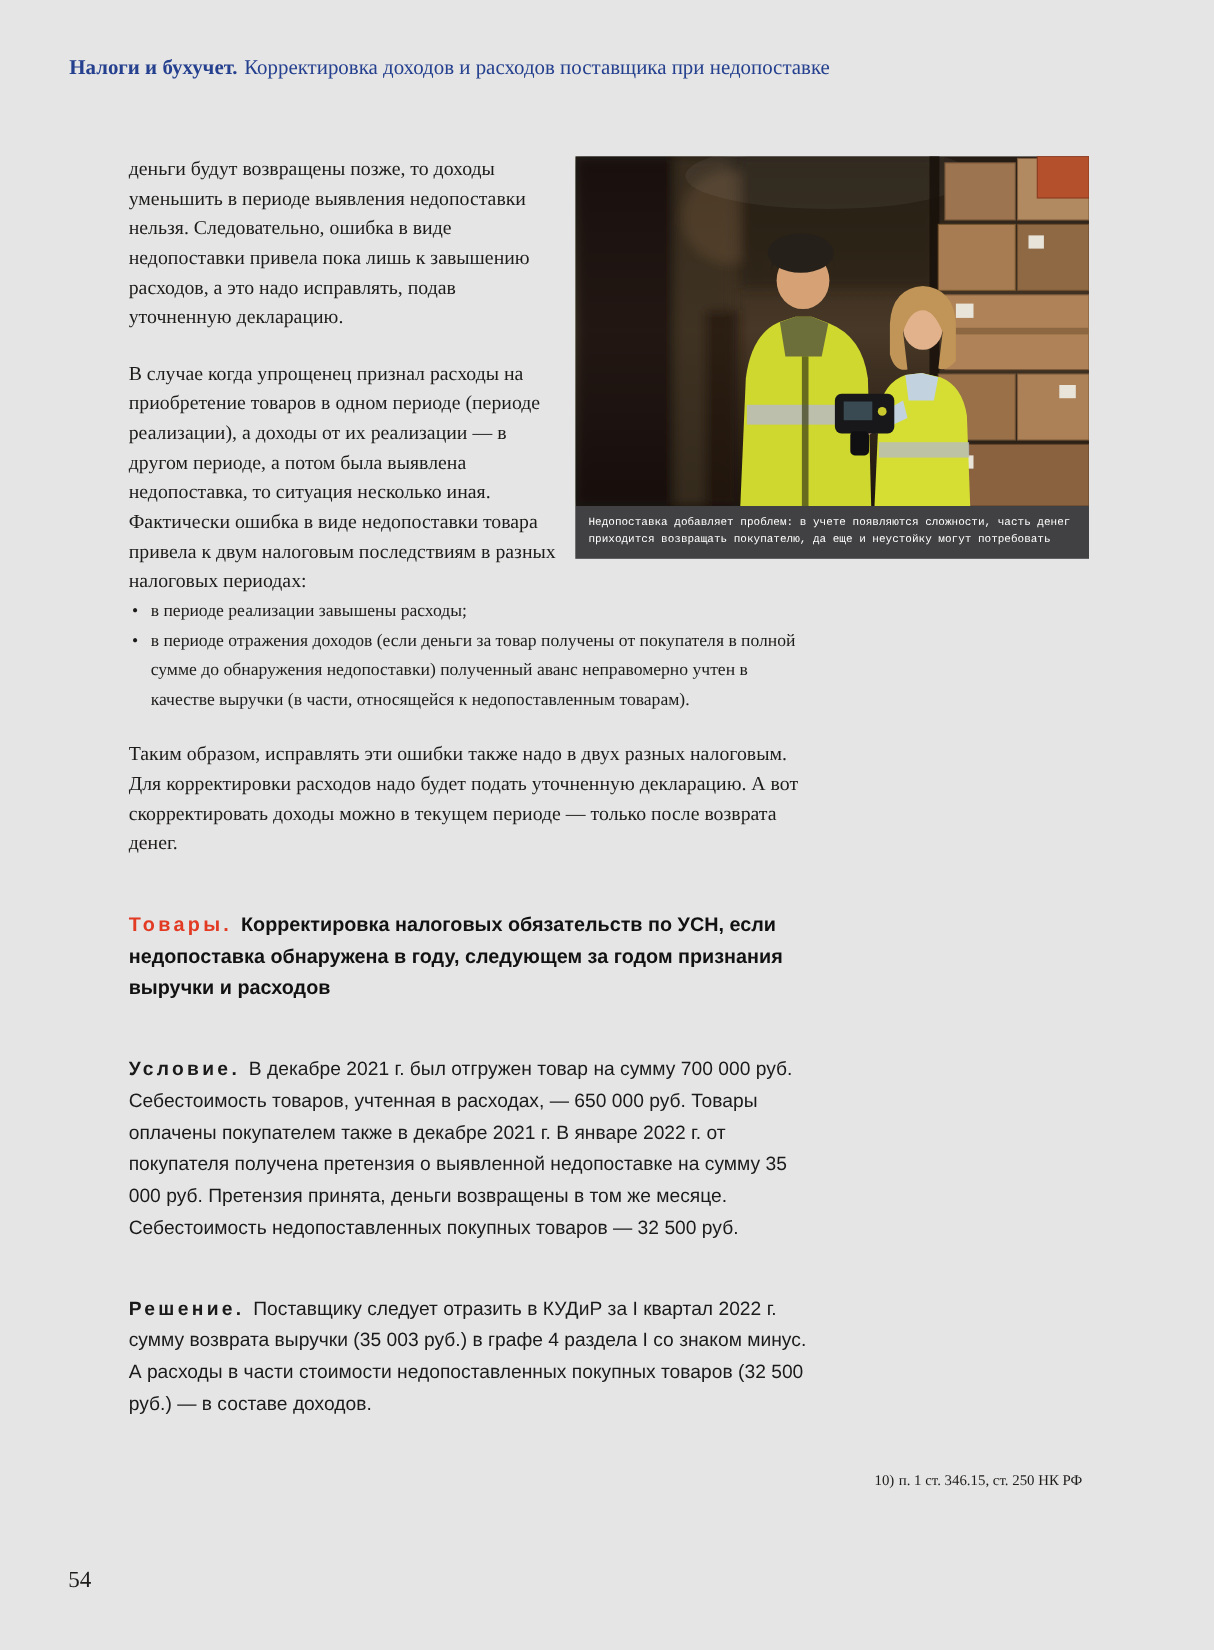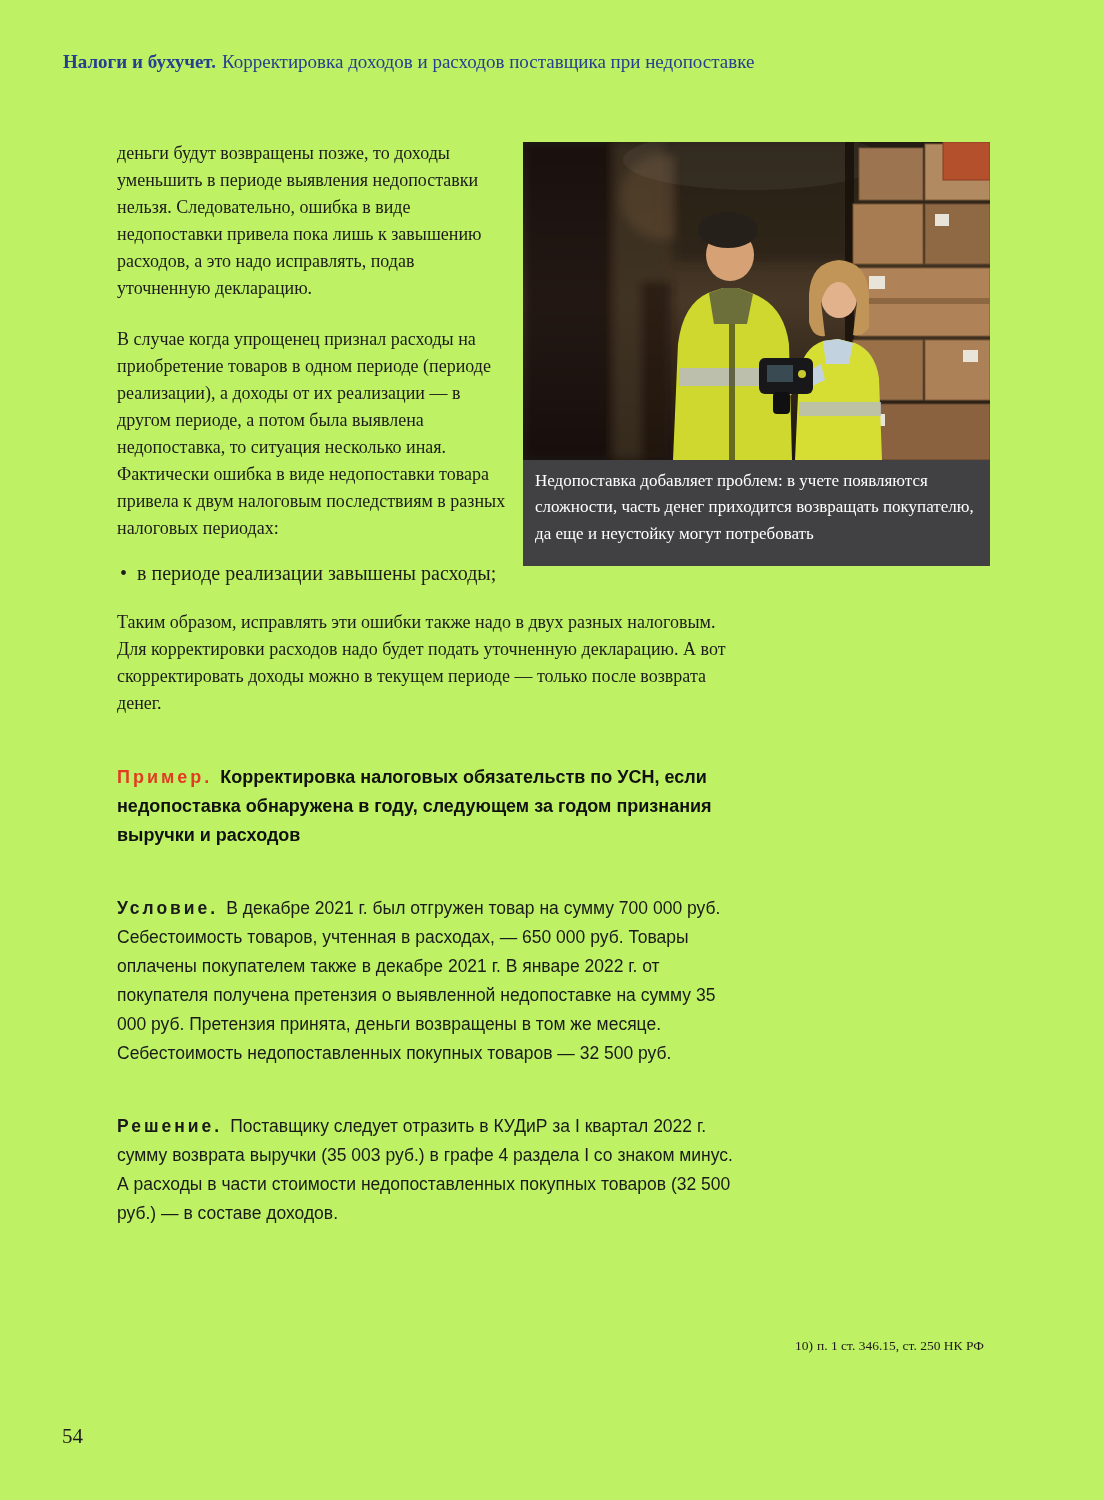--- a/index.html
+++ b/index.html
@@ -1,44 +1,44 @@
 <!DOCTYPE html>
 <html><head>
 <meta charset="utf-8">
 <style>
   * { margin:0; padding:0; box-sizing:border-box; }
   html,body { background:#ffffff; }
   .page {
-    position:relative; width:1104px; height:1500px; background:#bef264;
+    position:relative; width:1104px; height:1500px; background:#e5e5e5;
     font-family:"Liberation Serif", serif; color:#1d1c1a; overflow:hidden;
   }
   
   .header {
     position:absolute; top:50px; left:63px; right:50px;
     font-size:19px; line-height:24px; color:#25408f;
   }
   .header .rubric { font-weight:bold; margin-right:6px; }
   
   .content { position:absolute; top:140px; left:117px; width:873px; }
   figure.photo { float:right; width:467px; margin:2px 0 20px 16px; }
   .photo-img { display:block; width:467px; height:318px; }
   figcaption {
     background:#414042; color:#ffffff;
-    font-family:Liberation Serif, serif;
-    font-size:17px; line-height:1.55; padding:8px 12px 19px;
+    font-family:Liberation Mono, monospace;
+    font-size:10px; line-height:1.55; padding:8px 12px 9px;
   }
   p.body {
     font-size:18px; line-height:27px; max-width:622px;
     margin:0 0 24px 0; color:#1d1c1a;
   }
   p.body sup { font-size:11px; line-height:0; vertical-align:super; }
   ul.bullets { list-style:none; max-width:622px; margin:0 0 22px 0; }
   ul.bullets li {
     position:relative; padding-left:20px;
-    font-size:20px; line-height:27px; color:#1d1c1a;margin-top:18px;
+    font-size:16px; line-height:27px; color:#1d1c1a;
   }
   ul.bullets li::before {
     content:"\2022"; position:absolute; left:3px; top:0;
   }
   
   .example { font-family:"Liberation Sans", sans-serif; max-width:622px; }
   .ex-heading {
     margin-top:46px; font-size:18px; line-height:29px; font-weight:bold; color:#111;
   }
   .ex-label { font-weight:bold; letter-spacing:3px; margin-right:8px; }
@@ -143,27 +143,28 @@
       <figcaption>Недопоставка добавляет проблем: в учете появляются сложности, часть денег приходится возвращать покупателю, да еще и неустойку могут потребовать</figcaption>
     </figure>
 
     <p class="body">деньги будут возвращены позже, то доходы уменьшить в периоде выявления недопоставки нельзя. Следовательно, ошибка в виде недопоставки привела пока лишь к завышению расходов, а это надо исправлять, подав уточненную декларацию.</p>
 
 
     <p class="body" style="margin-bottom:0;">В случае когда упрощенец признал расходы на приобретение товаров в одном периоде (периоде реализации), а доходы от их реализации — в другом периоде, а потом была выявлена недопоставка, то ситуация несколько иная. Фактически ошибка в виде недопоставки товара привела к двум налоговым последствиям в разных налоговых периодах:</p>
 
     <ul class="bullets">
       <li><span>в периоде реализации завышены расходы;</span></li>
+      <li><span>в периоде отражения доходов (если деньги за товар получены от покупателя в полной сумме до обнаружения недопоставки) полученный аванс неправомерно учтен в качестве выручки (в части, относящейся к недопоставленным товарам).</span></li>
     </ul>
 
     <p class="body" style="margin-bottom:0;">Таким образом, исправлять эти ошибки также надо в двух разных налоговым. Для корректировки расходов надо будет подать уточненную декларацию. А вот скорректировать доходы можно в текущем периоде — только после возврата денег.</p>
 
     <div class="example">
       <p class="ex-heading">
-        <span class="ex-label red">Пример.</span><span class="ex-title">Корректировка налоговых обязательств по УСН, если недопоставка обнаружена в году, следующем за годом признания выручки и расходов</span>
+        <span class="ex-label red">Товары.</span><span class="ex-title">Корректировка налоговых обязательств по УСН, если недопоставка обнаружена в году, следующем за годом признания выручки и расходов</span>
       </p>
       <p class="ex-body">
         <span class="ex-label">Условие.</span><span>В декабре 2021 г. был отгружен товар на сумму 700 000 руб. Себестоимость товаров, учтенная в расходах, — 650 000 руб. Товары оплачены покупателем также в декабре 2021 г. В январе 2022 г. от покупателя получена претензия о выявленной недопоставке на сумму 35 000 руб. Претензия принята, деньги возвращены в том же месяце. Себестоимость недопоставленных покупных товаров — 32 500 руб.</span>
       </p>
       <p class="ex-body">
         <span class="ex-label">Решение.</span><span>Поставщику следует отразить в КУДиР за I квартал 2022 г. сумму возврата выручки (35 003 руб.) в графе 4 раздела I со знаком минус. А расходы в части стоимости недопоставленных покупных товаров (32 500 руб.) — в составе доходов.</span>
       </p>
     </div>
 
   </main>

